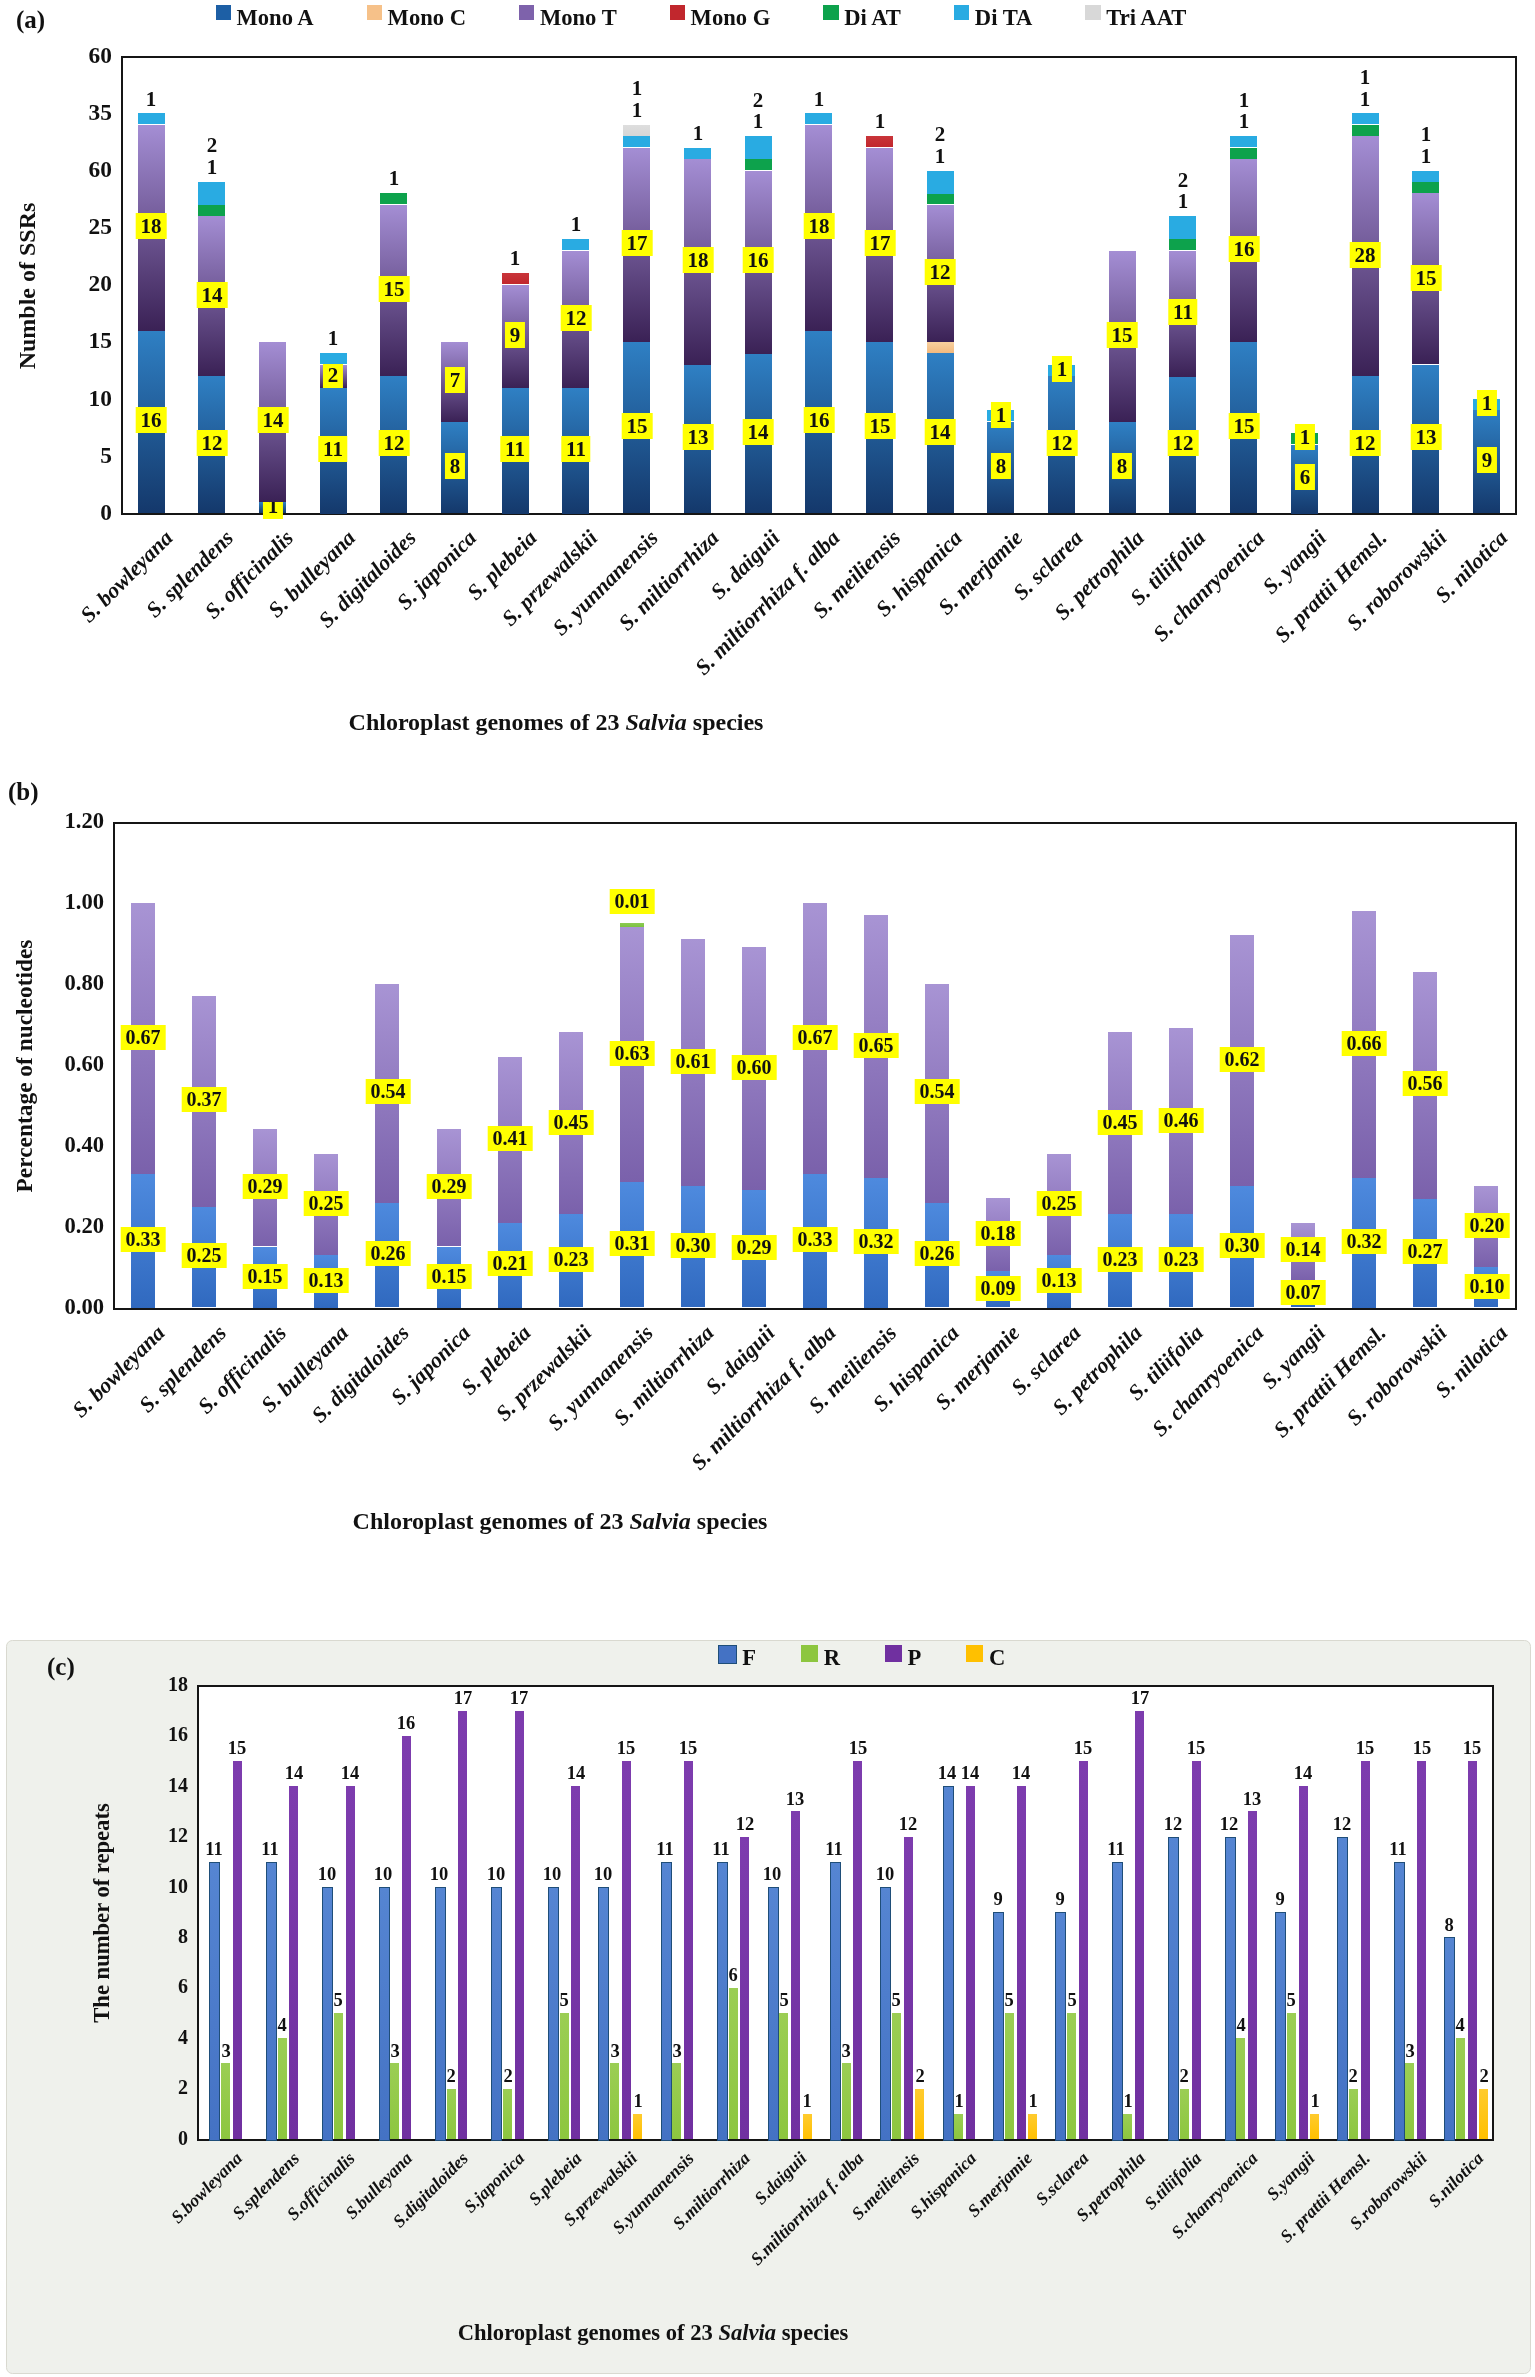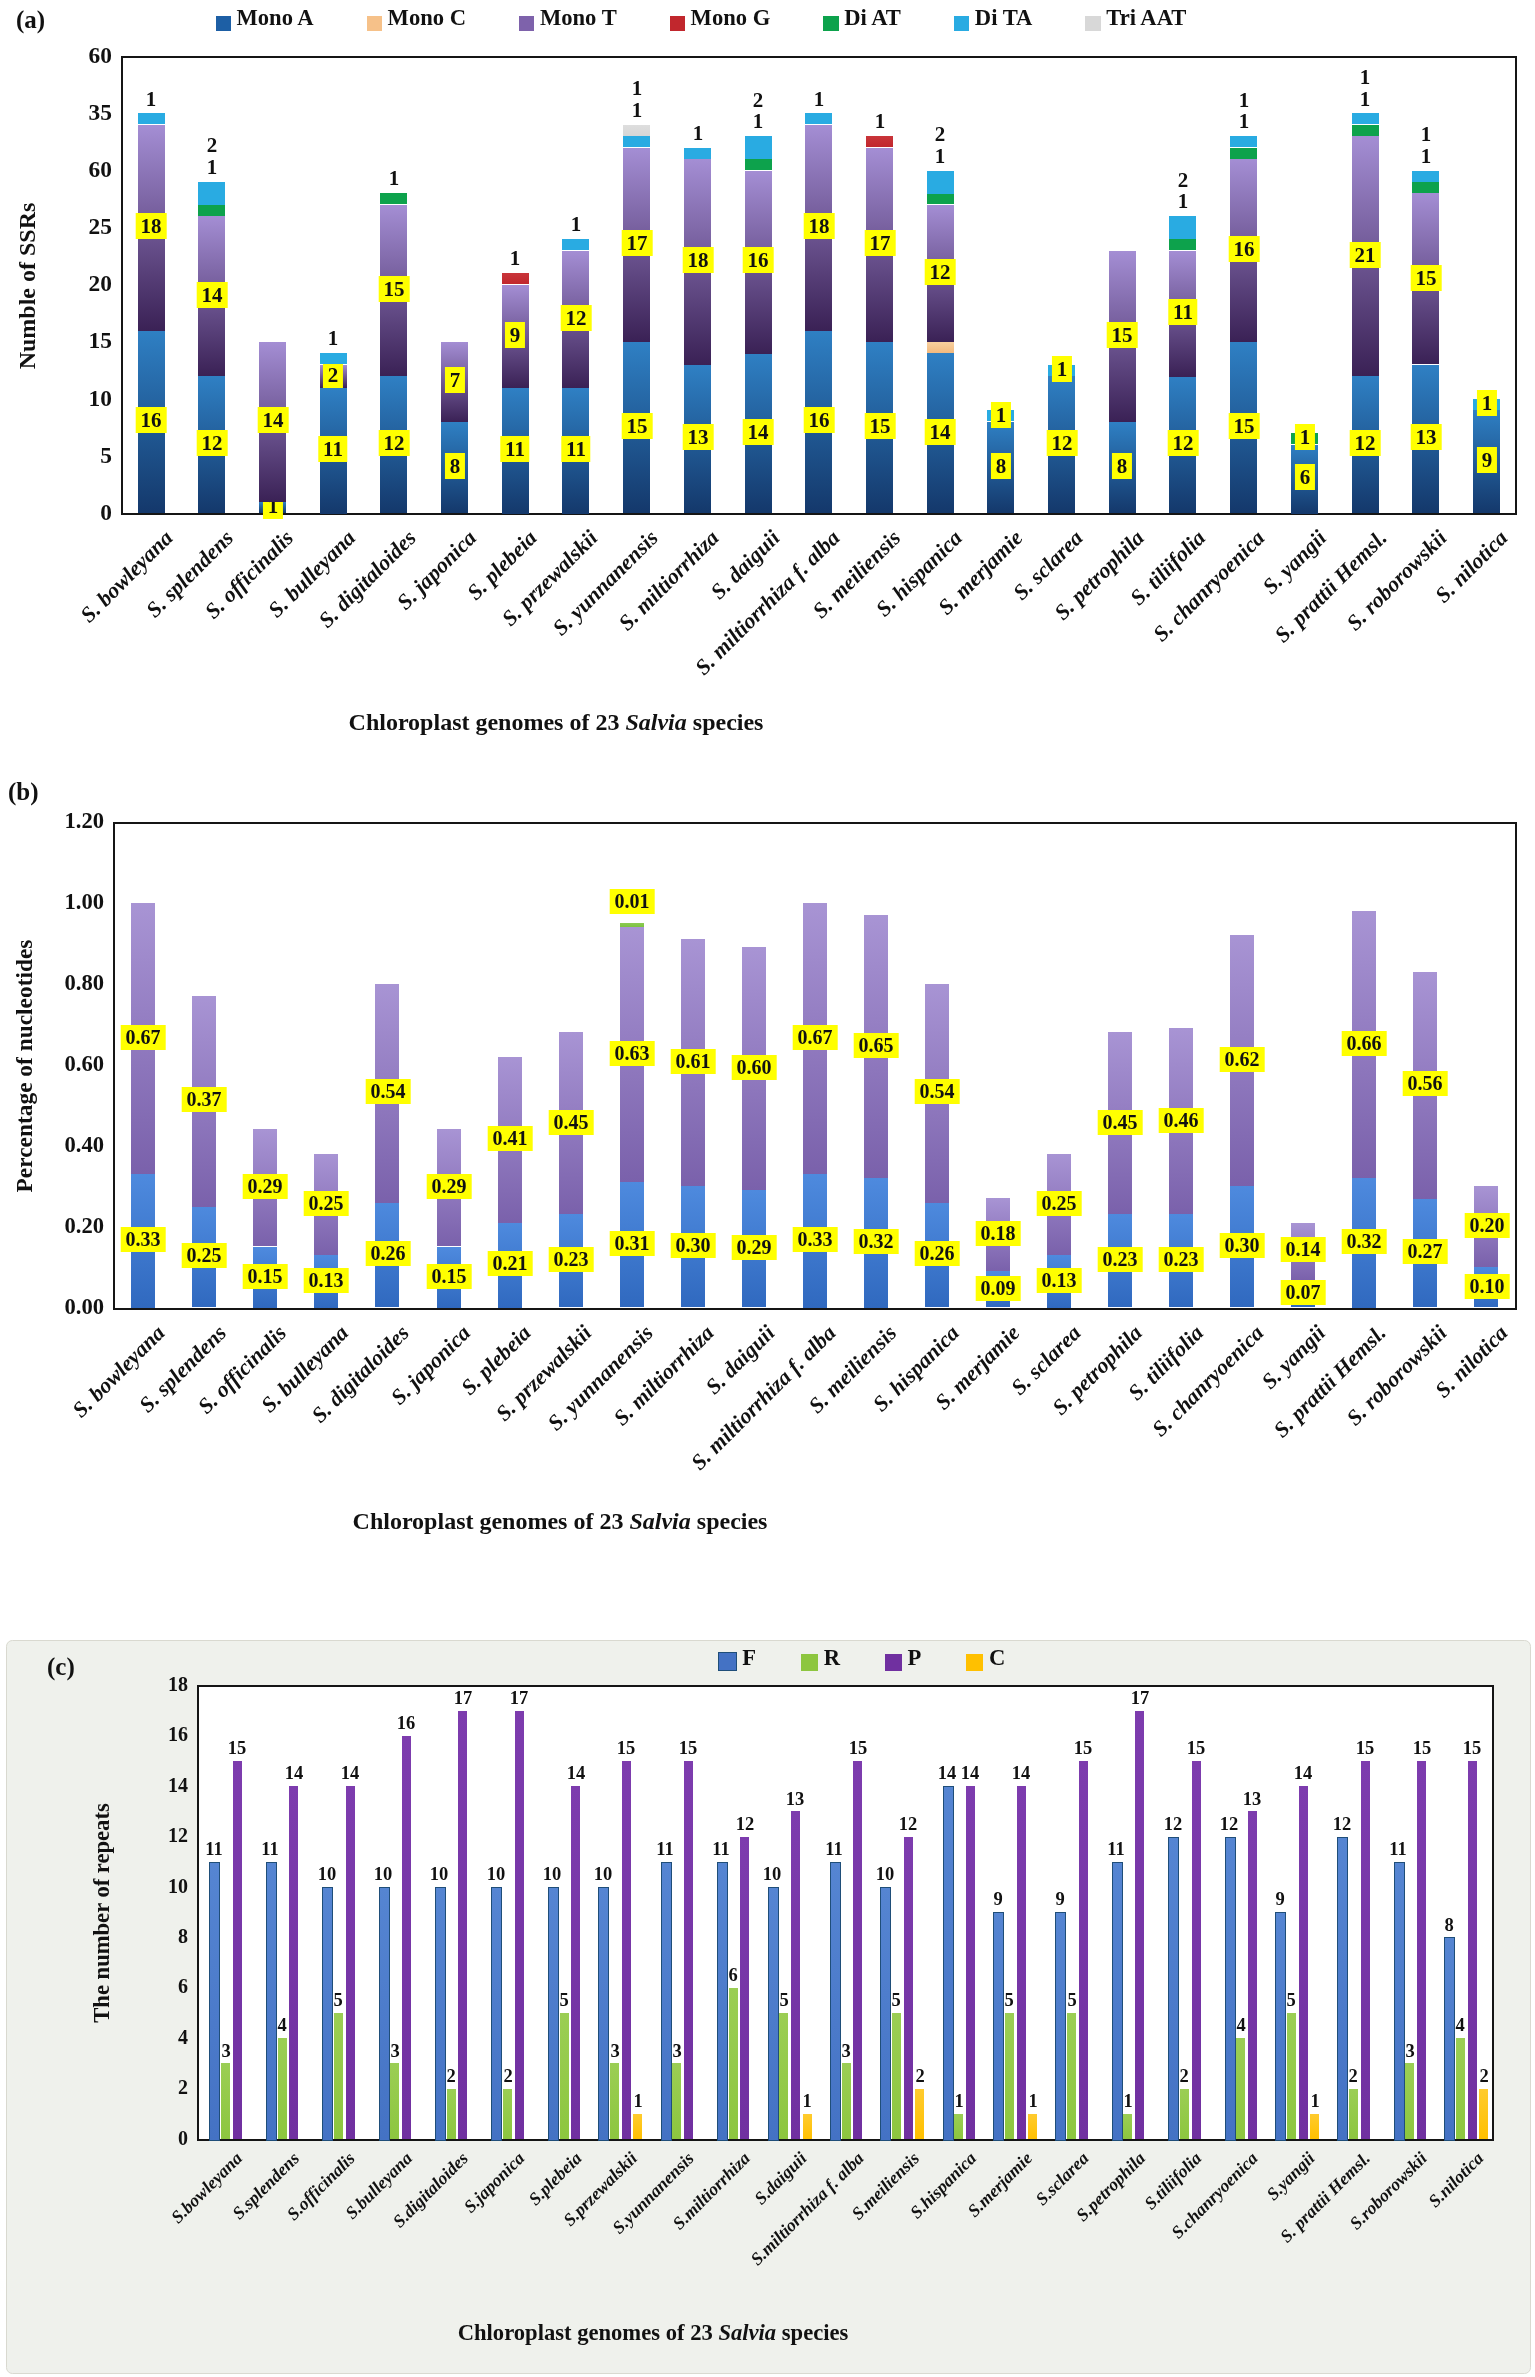--- a/index.html
+++ b/index.html
@@ -2,21 +2,21 @@
 <html style="font-size:13px"><head>
 <meta charset="utf-8">
 <style>
   html,body{margin:0;padding:0;background:#fff;}
   .page{position:relative;width:1536px;height:2377px;background:#ffffff;overflow:hidden;
         font-family:"Liberation Serif","DejaVu Serif",serif;color:#111;}
   .plot{position:absolute;border:2.4px solid #151515;background:#ffffff;box-sizing:border-box;}
   .panelbg{position:absolute;background:#eff1ec;border:0.8px solid #d9d9d0;border-radius:6.4px;}
   .seclab{position:absolute;font-size:25px;font-weight:bold;}
   .legend{position:absolute;display:flex;justify-content:center;align-items:center;}
-  .lg{display:flex;align-items:flex-end;font-weight:bold;white-space:nowrap;padding-left:32px;}
+  .lg{display:flex;align-items:flex-start;font-weight:bold;white-space:nowrap;padding-left:32px;}
   .sw{display:inline-block;margin-right:5.6px;}
   .tick{position:absolute;font-weight:bold;text-align:right;}
   .seg{position:absolute;}
   .ylab{position:absolute;background:#ffff00;color:#111;font-weight:bold;text-align:center;
         padding:0.8px 4.8px;transform:translateX(-50%);white-space:nowrap;line-height:1.18;}
   .blab{position:absolute;color:#111;font-weight:bold;text-align:center;transform:translateX(-50%);
         white-space:nowrap;line-height:1.0;}
   .sp{position:absolute;font-style:italic;font-weight:bold;white-space:nowrap;
       transform-origin:100% 0%;transform:rotate(-45deg);}
   .ytitle{position:absolute;font-weight:bold;white-space:nowrap;
@@ -199,21 +199,21 @@
     <div class="seg" style="left: 1230px; top: 136px; width: 27px; height: 11.4px; background: linear-gradient(to top, rgb(41, 171, 226), rgb(41, 171, 226));"></div>
     <div class="blab" style="left: 1244px; top: 111px; font-size: 21px;">1</div>
     <div class="blab" style="left: 1244px; top: 90px; font-size: 21px;">1</div>
     <div class="seg" style="left: 1291px; top: 445px; width: 27px; height: 69px; background: linear-gradient(to top, rgb(20, 56, 107), rgb(47, 128, 196));"></div>
     <div class="ylab" style="left: 1305px; top: 464px; font-size: 21px;">6</div>
     <div class="seg" style="left: 1291px; top: 433px; width: 27px; height: 11.4px; background: linear-gradient(to top, rgb(13, 162, 76), rgb(13, 162, 76));"></div>
     <div class="ylab" style="left: 1305px; top: 424px; font-size: 21px;">1</div>
     <div class="seg" style="left: 1352px; top: 376px; width: 27px; height: 137px; background: linear-gradient(to top, rgb(20, 56, 107), rgb(47, 128, 196));"></div>
     <div class="ylab" style="left: 1365px; top: 430px; font-size: 21px;">12</div>
     <div class="seg" style="left: 1352px; top: 136px; width: 27px; height: 240px; background: linear-gradient(to top, rgb(58, 33, 85), rgb(164, 142, 212));"></div>
-    <div class="ylab" style="left: 1365px; top: 242px; font-size: 21px;">21</div>
+    <div class="ylab" style="left: 1365px; top: 242px; font-size: 21px;">28</div>
     <div class="seg" style="left: 1352px; top: 125px; width: 27px; height: 11.4px; background: linear-gradient(to top, rgb(13, 162, 76), rgb(13, 162, 76));"></div>
     <div class="seg" style="left: 1352px; top: 113px; width: 27px; height: 11.4px; background: linear-gradient(to top, rgb(41, 171, 226), rgb(41, 171, 226));"></div>
     <div class="blab" style="left: 1365px; top: 89px; font-size: 21px;">1</div>
     <div class="blab" style="left: 1365px; top: 67px; font-size: 21px;">1</div>
     <div class="seg" style="left: 1412px; top: 365px; width: 27px; height: 148px; background: linear-gradient(to top, rgb(20, 56, 107), rgb(47, 128, 196));"></div>
     <div class="ylab" style="left: 1426px; top: 424px; font-size: 21px;">13</div>
     <div class="seg" style="left: 1412px; top: 193px; width: 27px; height: 171px; background: linear-gradient(to top, rgb(58, 33, 85), rgb(164, 142, 212));"></div>
     <div class="ylab" style="left: 1426px; top: 265px; font-size: 21px;">15</div>
     <div class="seg" style="left: 1412px; top: 182px; width: 27px; height: 11.4px; background: linear-gradient(to top, rgb(13, 162, 76), rgb(13, 162, 76));"></div>
     <div class="seg" style="left: 1412px; top: 171px; width: 27px; height: 11.4px; background: linear-gradient(to top, rgb(41, 171, 226), rgb(41, 171, 226));"></div>

